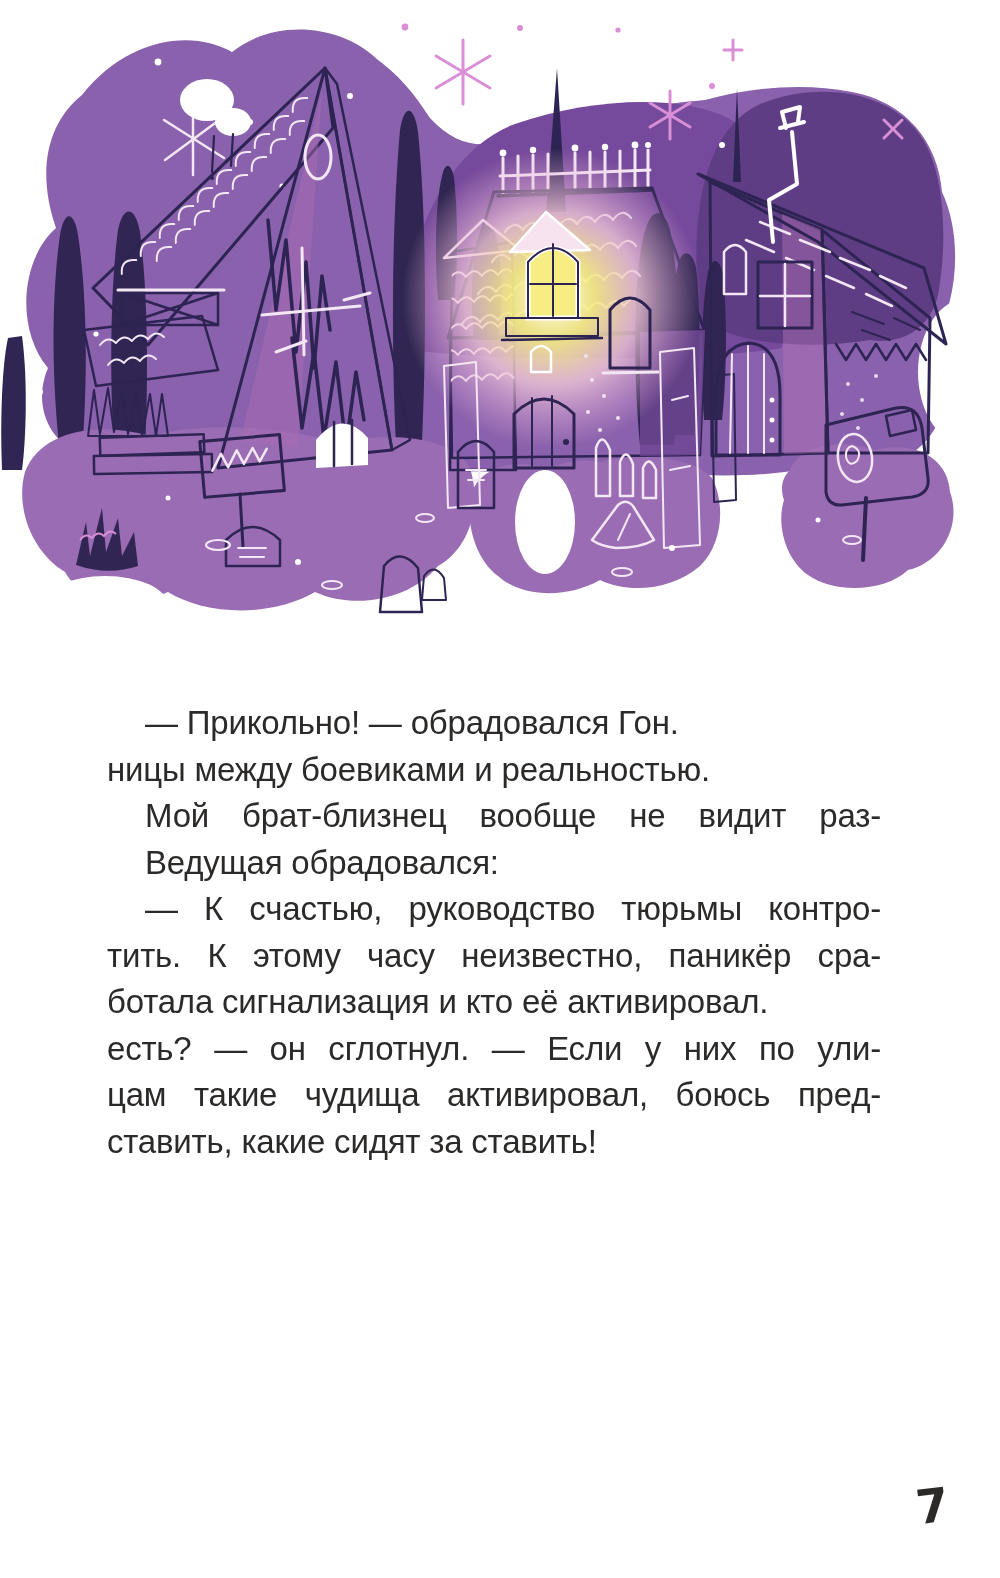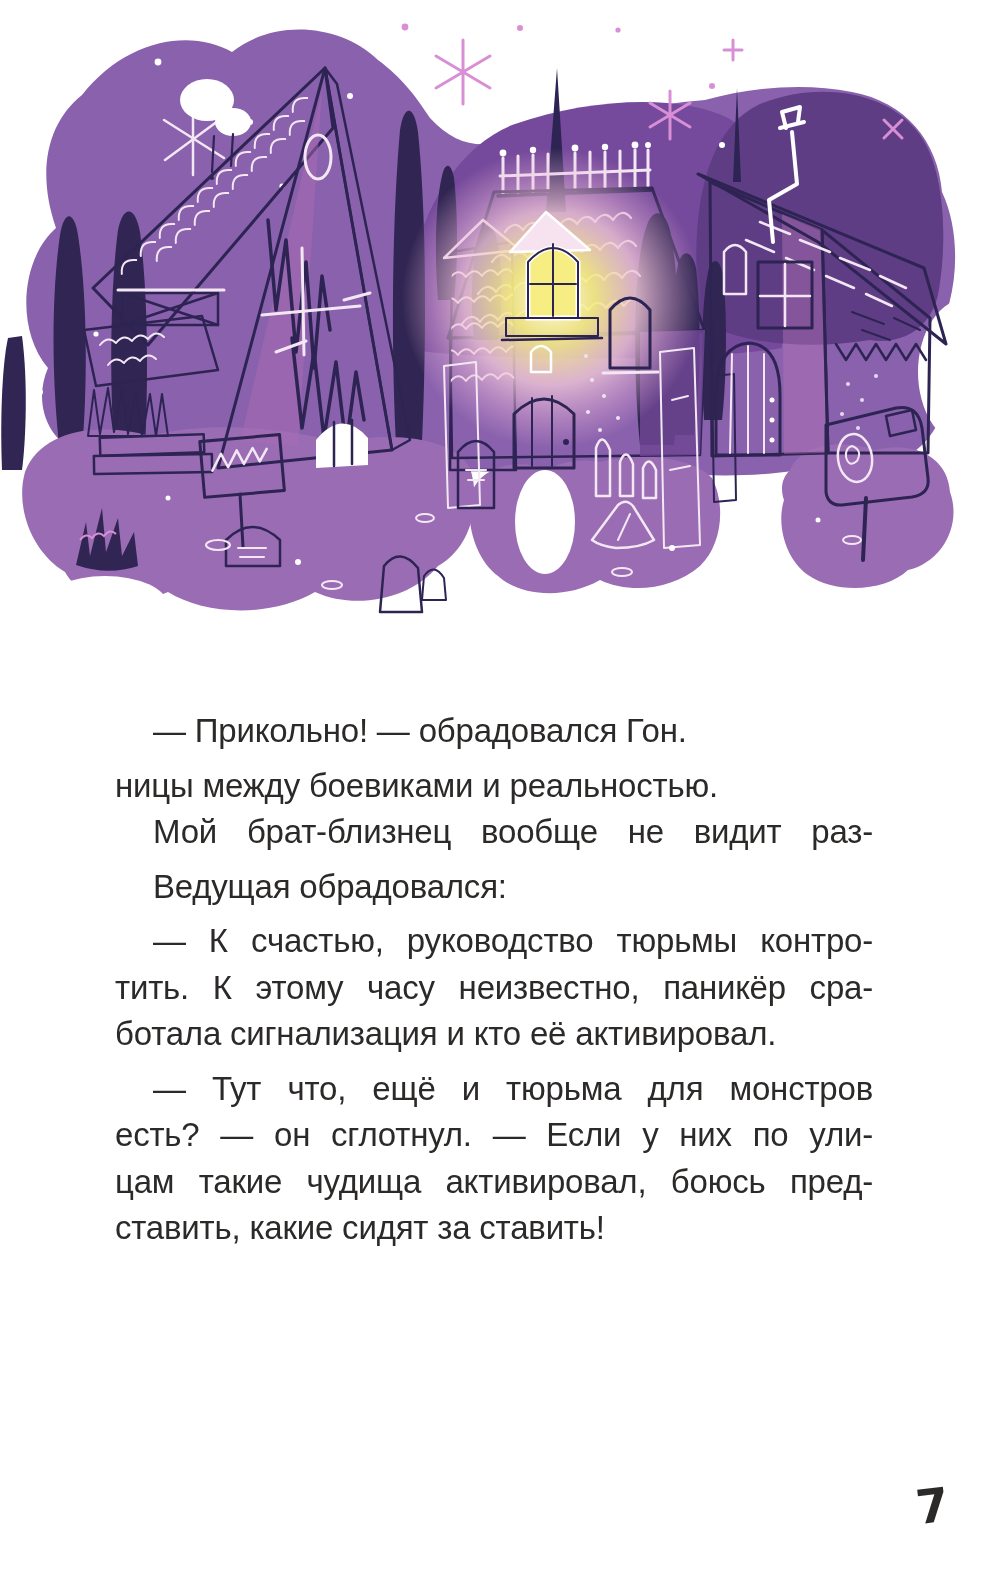--- a/index.html
+++ b/index.html
@@ -7,21 +7,21 @@
     width:1000px;height:1578px;position:relative;overflow:hidden;
     background:var(--c-paper,#ffffff);
     font-family:"Liberation Sans",sans-serif;
   }
   .illustration{position:absolute;top:0;left:0;width:1000px;height:640px}
   .story{
     position:absolute;left:107px;top:700px;width:774px;
     color:var(--c-text,#2c2a28);
     font-size:33px;line-height:46.5px;letter-spacing:-0.2px;
   }
-  .para{margin:8px;padding:0}
+  .para{margin:0;padding:0}
   .line{min-height:46.5px}
   .jline{text-align:justify;text-align-last:justify}
   .first{text-indent:38px}
   .page-number{
     position:absolute;left:916px;top:1476px;width:70px;
     font-family:"DejaVu Sans",sans-serif;font-size:47px;font-weight:bold;
     color:var(--c-text,#262524);transform:rotate(-7deg);
   }
   svg .ol{stroke:var(--c-navy,#2e2453);stroke-linejoin:round;stroke-linecap:round;fill:none}
   svg .wl{stroke:var(--c-white_line,#f3e7f3);stroke-linejoin:round;stroke-linecap:round;fill:none}
@@ -375,20 +375,19 @@
     </div>
     <div class="para">
       <div class="line first">Ведущая обрадовался:</div>
     </div>
     <div class="para">
       <div class="line first jline">— К счастью, руководство тюрьмы контро-</div>
       <div class="line jline">тить. К этому часу неизвестно, паникёр сра-</div>
       <div class="line">ботала сигнализация и кто её активировал.</div>
     </div>
     <div class="para">
-      <div class="line first jline">— Тут что, ещё и тюрьма для монстров</div>
       <div class="line jline">есть? — он сглотнул. — Если у них по ули-</div>
       <div class="line jline">цам такие чудища активировал, боюсь пред-</div>
       <div class="line">ставить, какие сидят за ставить!</div>
     </div>
   </div>
 
 <div class="page-number">7</div>
 
 </body></html>

